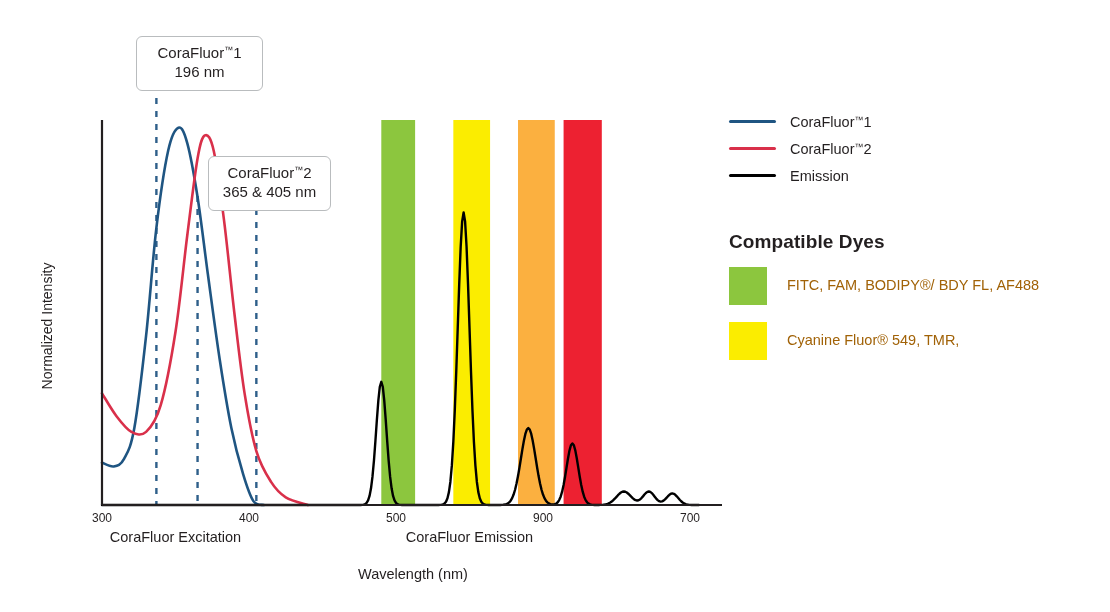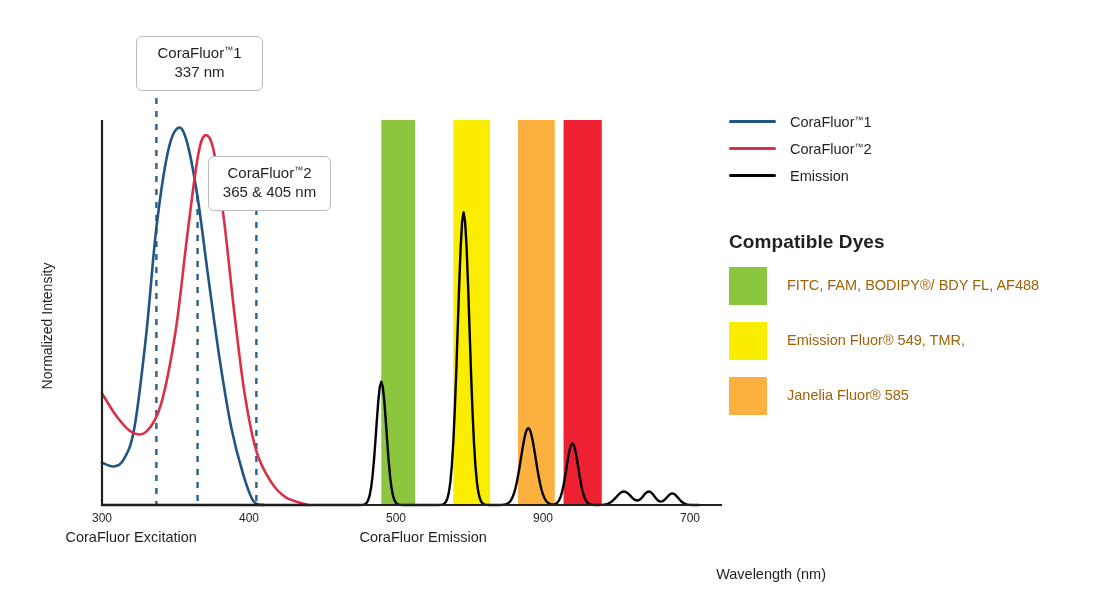--- a/index.html
+++ b/index.html
@@ -52,28 +52,28 @@
     position: absolute;
     font-size: 12px;
     color: #231f20;
     text-align: center;
     width: 60px;
   }
   .sub-axis-label {
     position: absolute;
     font-size: 14.5px;
     color: #231f20;
-    text-align: left;
+    text-align: center;
     white-space: nowrap;
   }
   #xaxis-title {
     position: absolute;
     left: 0; top: 566px;
     width: 826px;
-    text-align: right;
+    text-align: center;
     font-size: 14.5px;
     color: #231f20;
   }
   #yaxis-title {
     position: absolute;
     left: -33px;
     top: 318px;
     width: 160px;
     text-align: center;
     font-size: 14px;
@@ -148,21 +148,21 @@
       <line x1="256.35" y1="196" x2="256.35" y2="505" stroke="#2e5f8a" stroke-width="2.4" stroke-dasharray="6 7" stroke-linecap="butt"></line>
       <path d="M 102.00 462.65 C 103.96 463.29, 110.09 467.14, 113.76 466.50 C 117.44 465.86, 120.62 465.22, 124.05 458.80 C 127.48 452.38, 130.66 448.53, 134.34 428.00 C 138.02 407.47, 142.43 368.97, 146.10 335.60 C 149.77 302.23, 152.71 258.60, 156.39 227.80 C 160.06 197.00, 164.47 167.48, 168.15 150.80 C 171.83 134.12, 175.25 128.98, 178.44 127.70 C 181.63 126.42, 184.07 131.55, 187.26 143.10 C 190.44 154.65, 194.12 175.18, 197.55 197.00 C 200.98 218.82, 204.17 247.05, 207.84 274.00 C 211.51 300.95, 215.68 333.03, 219.60 358.70 C 223.52 384.37, 227.44 408.75, 231.36 428.00 C 235.28 447.25, 239.44 462.01, 243.12 474.20 C 246.80 486.39, 249.98 496.02, 253.41 501.15 C 256.84 506.28, 261.99 504.36, 263.70 505.00" fill="none" stroke="#1f5582" stroke-width="2.6" stroke-linecap="round" stroke-linejoin="round"></path>
       <path d="M 102.00 393.35 C 104.45 397.20, 111.80 410.03, 116.70 416.45 C 121.60 422.87, 126.50 429.28, 131.40 431.85 C 136.30 434.42, 141.20 436.34, 146.10 431.85 C 151.00 427.36, 155.90 421.58, 160.80 404.90 C 165.70 388.22, 171.09 359.98, 175.50 331.75 C 179.91 303.52, 183.58 264.38, 187.26 235.50 C 190.94 206.63, 194.61 175.18, 197.55 158.50 C 200.49 141.82, 202.21 136.68, 204.90 135.40 C 207.59 134.12, 210.53 136.68, 213.72 150.80 C 216.91 164.92, 220.58 193.15, 224.01 220.10 C 227.44 247.05, 230.87 283.63, 234.30 312.50 C 237.73 341.38, 240.91 370.25, 244.59 393.35 C 248.27 416.45, 251.94 436.34, 256.35 451.10 C 260.76 465.86, 266.15 474.20, 271.05 481.90 C 275.95 489.60, 279.63 493.45, 285.75 497.30 C 291.88 501.15, 304.13 503.72, 307.80 505.00" fill="none" stroke="#d9304a" stroke-width="2.6" stroke-linecap="round" stroke-linejoin="round"></path>
       <path d="M 102.00 505.00 L 337.20 505.00 L 338.67 505.00 L 340.14 505.00 L 341.61 505.00 L 343.08 505.00 L 344.55 505.00 L 346.02 505.00 L 347.49 505.00 L 348.96 505.00 L 350.43 505.00 L 351.90 505.00 L 353.37 505.00 L 354.84 505.00 L 356.31 505.00 L 357.78 505.00 L 359.25 504.99 L 360.72 504.96 L 362.19 504.88 L 363.66 504.65 L 365.13 504.12 L 366.60 502.92 L 368.07 500.48 L 369.54 495.96 L 371.01 488.33 L 372.48 476.66 L 373.95 460.59 L 375.42 440.88 L 376.89 419.68 L 378.36 400.36 L 379.83 386.73 L 381.30 381.80 L 382.77 386.73 L 384.24 400.36 L 385.71 419.68 L 387.18 440.88 L 388.65 460.59 L 390.12 476.66 L 391.59 488.33 L 393.06 495.96 L 394.53 500.48 L 396.00 502.92 L 397.47 504.12 L 398.94 504.65 L 400.41 504.88 L 401.88 504.96 L 403.35 504.99 L 404.82 505.00 L 406.29 505.00 L 407.76 505.00 L 409.23 505.00 L 410.70 505.00 L 412.17 505.00 L 413.64 505.00 L 415.11 505.00 L 416.58 505.00 L 418.05 505.00 L 419.52 505.00 L 420.99 505.00 L 422.46 505.00 L 423.93 505.00 L 425.40 505.00 L 426.87 505.00 L 428.34 505.00 L 429.81 505.00 L 431.28 505.00 L 432.75 505.00 L 434.22 505.00 L 435.69 505.00 L 437.16 504.99 L 438.63 504.97 L 440.10 504.90 L 441.57 504.74 L 443.04 504.36 L 444.51 503.51 L 445.98 501.75 L 447.45 498.33 L 448.92 492.14 L 450.39 481.72 L 451.86 465.40 L 453.33 441.72 L 454.80 410.01 L 456.27 371.04 L 457.74 327.53 L 459.21 284.13 L 460.68 246.78 L 462.15 221.40 L 463.62 212.40 L 465.09 221.40 L 466.56 246.78 L 468.03 284.13 L 469.50 327.53 L 470.97 371.04 L 472.44 410.01 L 473.91 441.72 L 475.38 465.40 L 476.85 481.72 L 478.32 492.14 L 479.79 498.33 L 481.26 501.75 L 482.73 503.51 L 484.20 504.36 L 485.67 504.74 L 487.14 504.90 L 488.61 504.96 L 490.08 504.99 L 491.55 505.00 L 493.02 505.00 L 494.49 505.00 L 495.96 505.00 L 497.43 504.99 L 498.90 504.97 L 500.37 504.94 L 501.84 504.88 L 503.31 504.76 L 504.78 504.54 L 506.25 504.14 L 507.72 503.47 L 509.19 502.38 L 510.66 500.68 L 512.13 498.15 L 513.60 494.58 L 515.07 489.76 L 516.54 483.59 L 518.01 476.10 L 519.48 467.52 L 520.95 458.30 L 522.42 449.09 L 523.89 440.68 L 525.36 433.92 L 526.83 429.52 L 528.30 428.00 L 529.77 429.52 L 531.24 433.92 L 532.71 440.68 L 534.18 449.09 L 535.65 458.30 L 537.12 467.52 L 538.59 476.10 L 540.06 483.59 L 541.53 489.76 L 543.00 494.58 L 544.47 498.15 L 545.94 500.68 L 547.41 502.37 L 548.88 503.45 L 550.35 504.09 L 551.82 504.41 L 553.29 504.45 L 554.76 504.20 L 556.23 503.54 L 557.70 502.27 L 559.17 500.09 L 560.64 496.66 L 562.11 491.68 L 563.58 485.00 L 565.05 476.80 L 566.52 467.64 L 567.99 458.50 L 569.46 450.64 L 570.93 445.30 L 572.40 443.40 L 573.87 445.30 L 575.34 450.64 L 576.81 458.50 L 578.28 467.64 L 579.75 476.80 L 581.22 485.00 L 582.69 491.68 L 584.16 496.66 L 585.63 500.10 L 587.10 502.29 L 588.57 503.60 L 590.04 504.32 L 591.51 504.69 L 592.98 504.86 L 594.45 504.94 L 595.92 504.97 L 597.39 504.97 L 598.86 504.96 L 600.33 504.92 L 601.80 504.85 L 603.27 504.73 L 604.74 504.54 L 606.21 504.24 L 607.68 503.80 L 609.15 503.18 L 610.62 502.33 L 612.09 501.25 L 613.56 499.94 L 615.03 498.44 L 616.50 496.83 L 617.97 495.22 L 619.44 493.74 L 620.91 492.56 L 622.38 491.79 L 623.85 491.52 L 625.32 491.79 L 626.79 492.55 L 628.26 493.72 L 629.73 495.15 L 631.20 496.68 L 632.67 498.13 L 634.14 499.35 L 635.61 500.18 L 637.08 500.51 L 638.55 500.26 L 640.02 499.43 L 641.49 498.07 L 642.96 496.37 L 644.43 494.56 L 645.90 492.96 L 647.37 491.86 L 648.84 491.48 L 650.31 491.91 L 651.78 493.07 L 653.25 494.77 L 654.72 496.70 L 656.19 498.57 L 657.66 500.12 L 659.13 501.17 L 660.60 501.61 L 662.07 501.43 L 663.54 500.66 L 665.01 499.40 L 666.48 497.84 L 667.95 496.21 L 669.42 494.78 L 670.89 493.79 L 672.36 493.45 L 673.83 493.80 L 675.30 494.81 L 676.77 496.28 L 678.24 497.99 L 679.71 499.71 L 681.18 501.25 L 682.65 502.50 L 684.12 503.44 L 685.59 504.08 L 687.06 504.49 L 688.53 504.74 L 690.00 504.87 L 691.47 504.94 L 692.94 504.97 L 694.41 504.99 L 695.88 505.00 L 697.35 505.00 L 698.82 505.00" fill="none" stroke="#000000" stroke-width="2.4" stroke-linejoin="round" stroke-linecap="round"></path>
       <line x1="102" y1="120" x2="102" y2="505" stroke="#231f20" stroke-width="2.2"></line>
       <line x1="102" y1="505" x2="722" y2="505" stroke="#231f20" stroke-width="2.2"></line>
     </svg>
 
   <div class="callout" id="callout-cf1">
     <span class="l1"><span>CoraFluor</span><span class="sup">™</span><span>1</span></span>
-    <span class="l2">337 nm</span>
+    <span class="l2">196 nm</span>
   </div>
 
   <div class="callout" id="callout-cf2">
     <span class="l1"><span>CoraFluor</span><span class="sup">™</span><span>2</span></span>
     <span class="l2">365 &amp; 405 nm</span>
   </div>
 
   <div id="yaxis-title">Normalized Intensity</div>
   <div id="xaxis-title">Wavelength (nm)</div>
 
@@ -196,25 +196,19 @@
     <div id="dye-list">
         <div class="dye-row">
           <div class="dye-swatch" style="background: rgb(140, 198, 62);"></div>
           <div class="dye-label">
             <span class="ln">FITC, FAM, BODIPY®/ BDY FL, AF488</span>
           </div>
         </div>
         <div class="dye-row">
           <div class="dye-swatch" style="background: rgb(251, 237, 0);"></div>
           <div class="dye-label">
-            <span class="ln">Emission Fluor® 549, TMR,</span>
-          </div>
-        </div>
-        <div class="dye-row">
-          <div class="dye-swatch" style="background: rgb(251, 176, 64);"></div>
-          <div class="dye-label">
-            <span class="ln">Janelia Fluor® 585</span>
+            <span class="ln">Cyanine Fluor® 549, TMR,</span>
           </div>
         </div>
       </div>
   </div>
 
 </div>
 
 </body></html>

